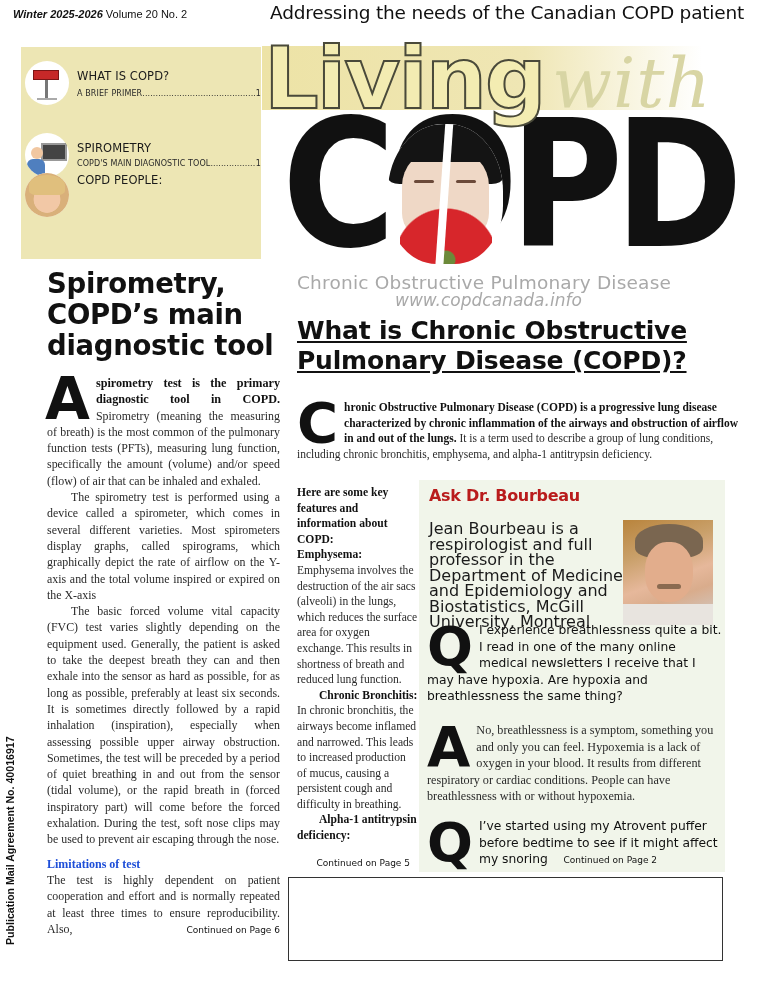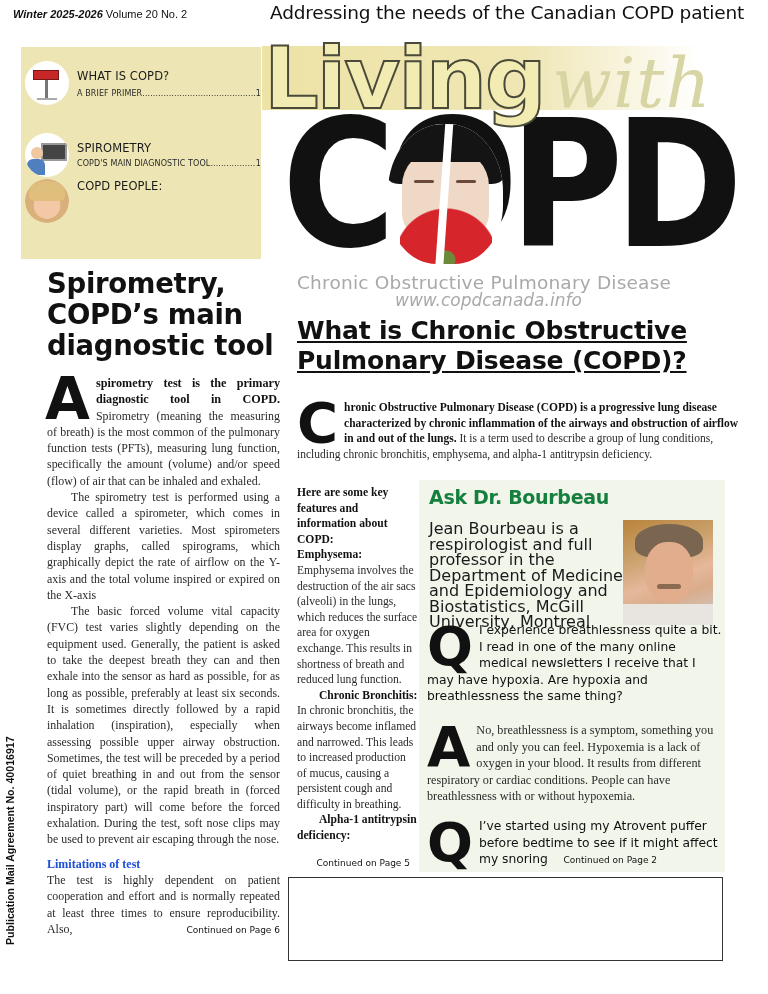--- a/index.html
+++ b/index.html
@@ -68,21 +68,21 @@
   .intro .dropcap { font-size: 56px; line-height: 42px; margin: 2px 6px 0 0; }
   .intro b { color: #111; }
 
   .narrow-col { position: absolute; left: 297px; top: 485px; width: 121px; font-size: 11.6px; line-height: 15.6px; color: #2a2a2a; }
   .narrow-col b { color: #111; }
   .narrow-col .ind { padding-left: 22px; }
   .narrow-col .cont { display: block; text-align: right; margin-top: 12px; padding-right: 8px; }
 
   
   .askbox { position: absolute; left: 419px; top: 480px; width: 306px; height: 392px; background: #f1f5ea; }
-  .ask-title { position: absolute; left: 10px; top: 6px; font-family: "DejaVu Sans", sans-serif; font-weight: bold; font-size: 19px; color: #15803d; letter-spacing: -0.3px; }
+  .ask-title { position: absolute; left: 10px; top: 6px; font-family: "DejaVu Sans", sans-serif; font-weight: bold; font-size: 16px; color: #b91c1c; letter-spacing: -0.3px; }
   .ask-bio { position: absolute; left: 10px; top: 41px; width: 200px; font-family: "DejaVu Sans", sans-serif; font-size: 16px; line-height: 15.5px; color: #1a1a1a; }
   .doc-photo { position: absolute; left: 204px; top: 40px; width: 90px; height: 105px; background: linear-gradient(160deg, #b9843c 0%, #c9a06a 30%, #e6b89b 55%, #d9ac8c 70%, #cfcfcf 100%); overflow: hidden; }
   .doc-photo .hair { position: absolute; left: 12px; top: 4px; width: 68px; height: 34px; background: #7a6650; border-radius: 50% 50% 30% 30%; }
   .doc-photo .face { position: absolute; left: 22px; top: 22px; width: 48px; height: 60px; background: #e2ad8c; border-radius: 45%; }
   .doc-photo .shirt { position: absolute; left: 0; top: 84px; width: 90px; height: 24px; background: #e8e4df; }
   .doc-photo .stache { position: absolute; left: 34px; top: 64px; width: 24px; height: 5px; background: #8a6a50; border-radius: 3px; }
 
   .qa { position: absolute; left: 8px; width: 296px; }
   .q-text { font-family: "DejaVu Sans", sans-serif; font-size: 12.3px; line-height: 16.5px; color: #111; }
   .a-text { font-size: 12.2px; line-height: 16.5px; color: #2a2a2a; }
@@ -127,21 +127,21 @@
     <div class="toc-head" style="top:8px;">SPIROMETRY</div>
     <div class="toc-sub" style="top:25px;">
       <div class="lead">
           <span>COPD'S MAIN DIAGNOSTIC TOOL</span>
           <span class="dots"></span>
           <span>1</span>
         </div>
     </div>
   </div>
 
-  <div class="toc-item" style="top:130px;height:72px;">
+  <div class="toc-item" style="top:124px;height:72px;">
     <div class="toc-thumb" style="top:2px;">
       <div class="face-bg"></div>
         <div class="face-hair"></div>
     </div>
     <div class="toc-head" style="top:2px;">COPD PEOPLE:</div>
   </div>
 </div>
 
 <div class="masthead">
   <div class="mast-band"></div>

